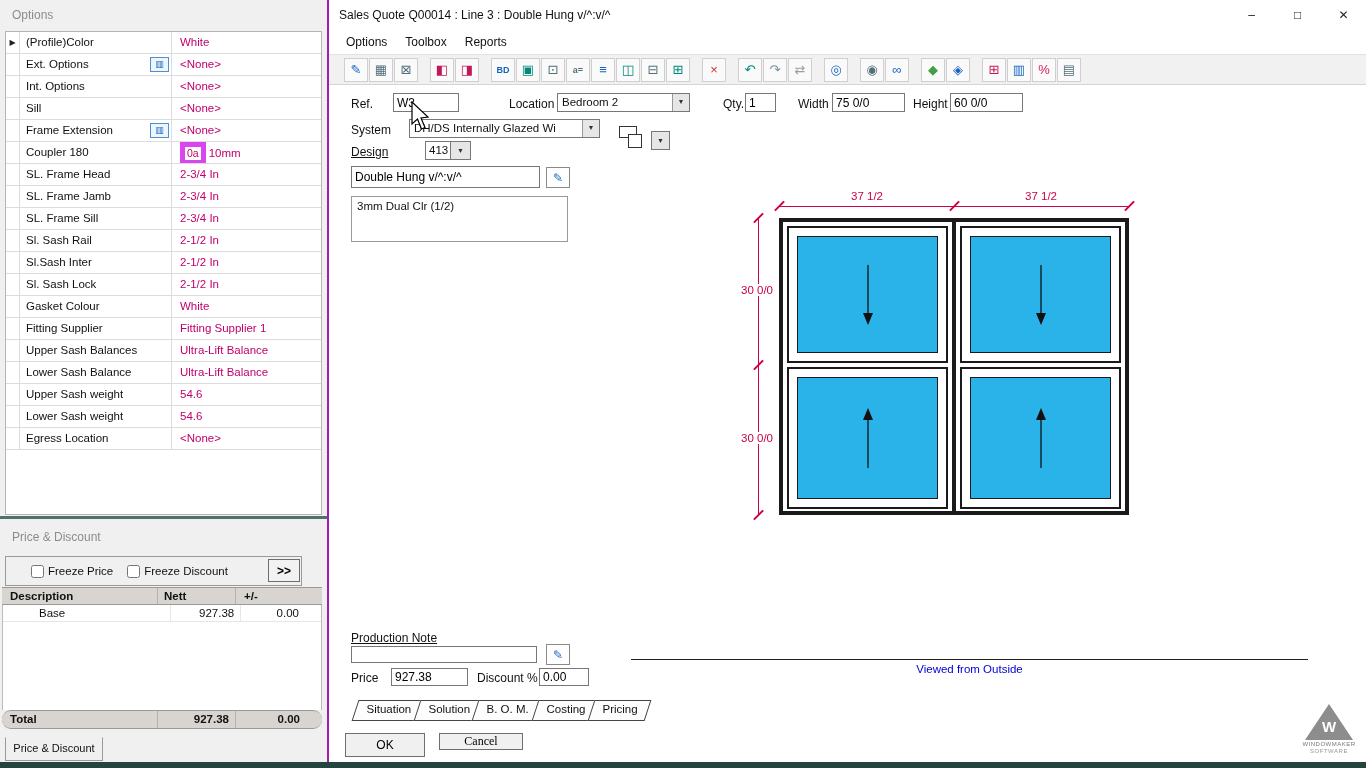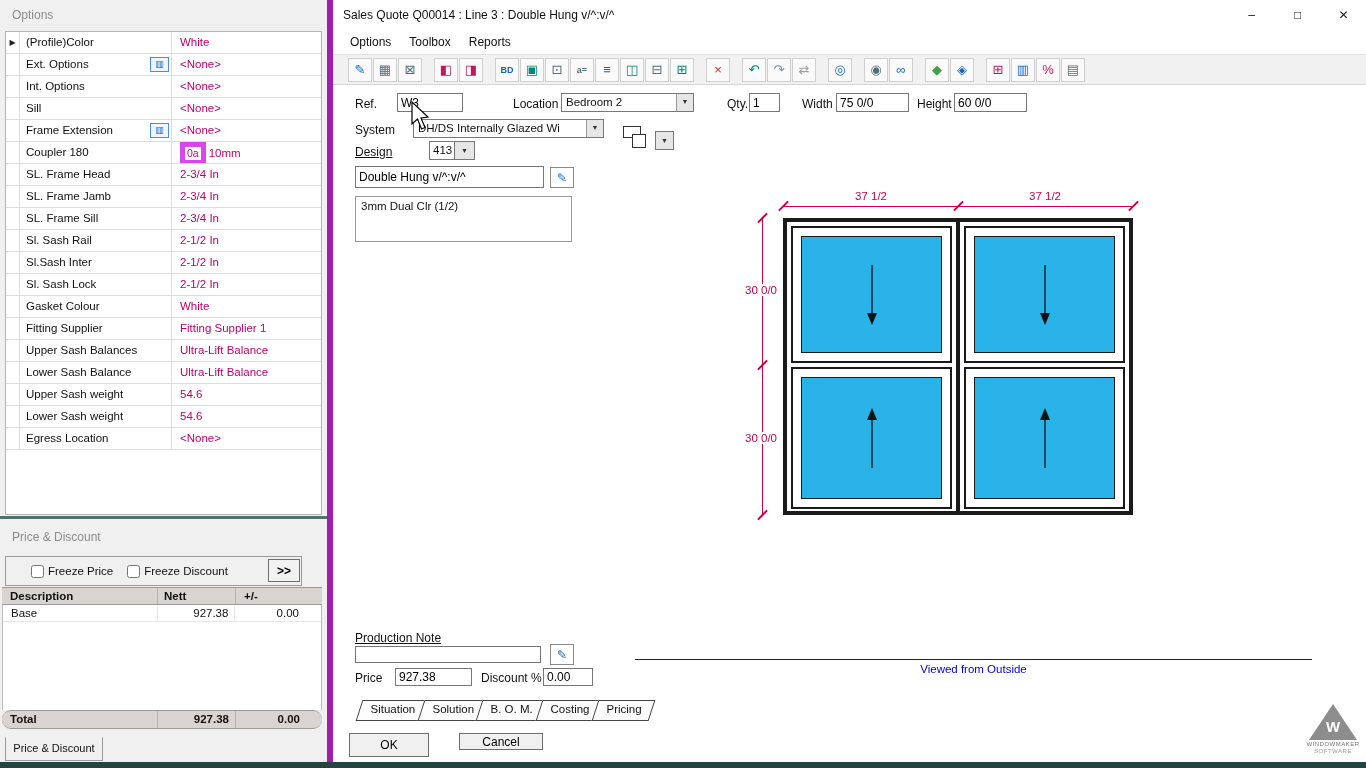--- a/index.html
+++ b/index.html
@@ -25,27 +25,27 @@
   #freeze-box label { display:flex; align-items:center; gap:4px; font-size:11.5px; }
   #freeze-box input { width:13px; height:13px; }
   #expand-btn { position:absolute; left:268px; top:559px; width:32px; height:23px; border:1px solid #6e6e6e; background:#f2f2f2; font-weight:bold; font-size:12px; cursor:pointer; }
 
   #price-header { left:2px; top:587px; width:320px; height:18px; background:#d8d5d0; border-top:1px solid #9a9a9a; border-bottom:1px solid #9a9a9a; display:flex; font-weight:bold; font-size:11.5px; }
   .c-desc  { width:156px; padding-left:8px; line-height:16px; border-right:1px solid #b5b2ac; overflow:hidden; }
   .c-nett  { width:78px;  padding:0 6px;  line-height:16px; border-right:1px solid #b5b2ac; }
   .c-delta { width:86px;  padding:0 22px 0 8px; line-height:16px; }
   .num { text-align:right; }
   #price-body { left:2px; top:605px; width:320px; height:105px; background:#fff; border-left:1px solid #bbb; border-right:1px solid #bbb; }
-  .price-row { display:flex; height:17px; font-size:11.5px; border-bottom:1px solid #e6e6e6; }
+  .price-row { display:flex; height:17px; font-size:11.5px; border-bottom:1px solid #e6e6e6;padding-left:28px; }
   .price-row .c-desc, .price-row .c-nett, .price-row .c-delta { border-right-color:#e6e6e6; }
   #price-total { left:2px; top:710px; width:320px; height:19px; background:#d8d5d0; border-top:1px solid #9a9a9a; border-bottom:1px solid #9a9a9a; display:flex; font-weight:bold; font-size:11.5px;border-radius:9px; }
   #dock-tab { left:5px; top:737px; width:98px; height:24px; background:#f0f0f0; border:1px solid #9a9a9a; border-top-color:#f0f0f0; font-size:11px; text-align:center; line-height:21px; cursor:pointer; }
 
   
-  #main { left:327px; top:0; width:1039px; height:762px; background:#fff; border-left:6px solid #a21caf; }
+  #main { left:327px; top:0; width:1039px; height:762px; background:#fff; border-left:2px solid #a21caf; }
   #win-title { left:10px; top:8px; font-size:12px; white-space:nowrap; }
   .winbtn { position:absolute; top:0; width:45px; height:30px; text-align:center; line-height:30px; font-size:12px; color:#222; cursor:pointer; }
   #btn-min { right:92px; } #btn-max { right:46px; } #btn-close { right:0; }
   #menubar { left:0; top:30px; width:100%; height:24px; background:#fff; display:flex; align-items:center; padding-left:8px; }
   .menu-item { padding:0 9px; line-height:24px; cursor:pointer; }
   #toolbar { left:0; top:54px; width:100%; height:31px; background:#f1f1f1; border-top:1px solid #e2e2e2; border-bottom:1px solid #d6d6d6; display:flex; align-items:center; padding-left:15px; }
   .tbtn { width:24px; height:24px; border:1px solid #cfcfcf; background:#fafafa; display:flex; align-items:center; justify-content:center; font-size:13px; margin-right:1px; cursor:pointer; }
   .tbtn.small { font-size:9px; font-weight:bold; }
   .tbtn.gap { margin-left:11px; }
 
@@ -99,21 +99,21 @@
   #edit-note { left:217px; top:644px; }
   #price-label { left:22px; top:671px; }     #price-input { left:62px; top:668px; width:77px; height:18px; }
   #discount-label { left:148px; top:671px; } #discount-input { left:210px; top:668px; width:50px; height:18px; }
 
   #sheet-tabs { left:26px; top:700px; height:21px; display:flex; }
   .sheet-tab { position:relative; border:1px solid #444; background:#fdfdfd; padding:2px 10px 3px; margin-right:-5px; transform:skewX(-18deg); font-size:11.5px; cursor:pointer; }
   .sheet-tab span { display:inline-block; transform:skewX(18deg); }
 
   .pushbtn { position:absolute; border:1px solid #6e6e6e; background:#f0f0f0; font:12px "Liberation Sans","DejaVu Sans",sans-serif; text-align:center; cursor:pointer; }
   #ok-btn { left:16px; top:733px; width:80px; height:24px; }
-  #cancel-btn { left:126px; top:733px; width:84px; height:17px; }
+  #cancel-btn { left:110px; top:733px; width:84px; height:17px;font-family:Liberation Serif, serif; }
 
   #logo-tri { left:976px; top:704px; width:0; height:0; border-left:24px solid transparent; border-right:24px solid transparent; border-bottom:36px solid #8d8d8d; }
   #logo-w { left:976px; top:718px; width:48px; text-align:center; color:#fff; font-weight:bold; font-size:15px; }
   #logo-cap1 { left:964px; top:741px; width:72px; text-align:center; font-size:6px; color:#777; letter-spacing:0.5px; }
   #logo-cap2 { left:964px; top:748px; width:72px; text-align:center; font-size:6px; color:#999; letter-spacing:0.5px; }
 
   #bottom-strip { left:0; top:762px; width:1366px; height:6px; background:#24443f; }
   #cursor { left:411px; top:101px; z-index:99; }
 </style>
 </head>

